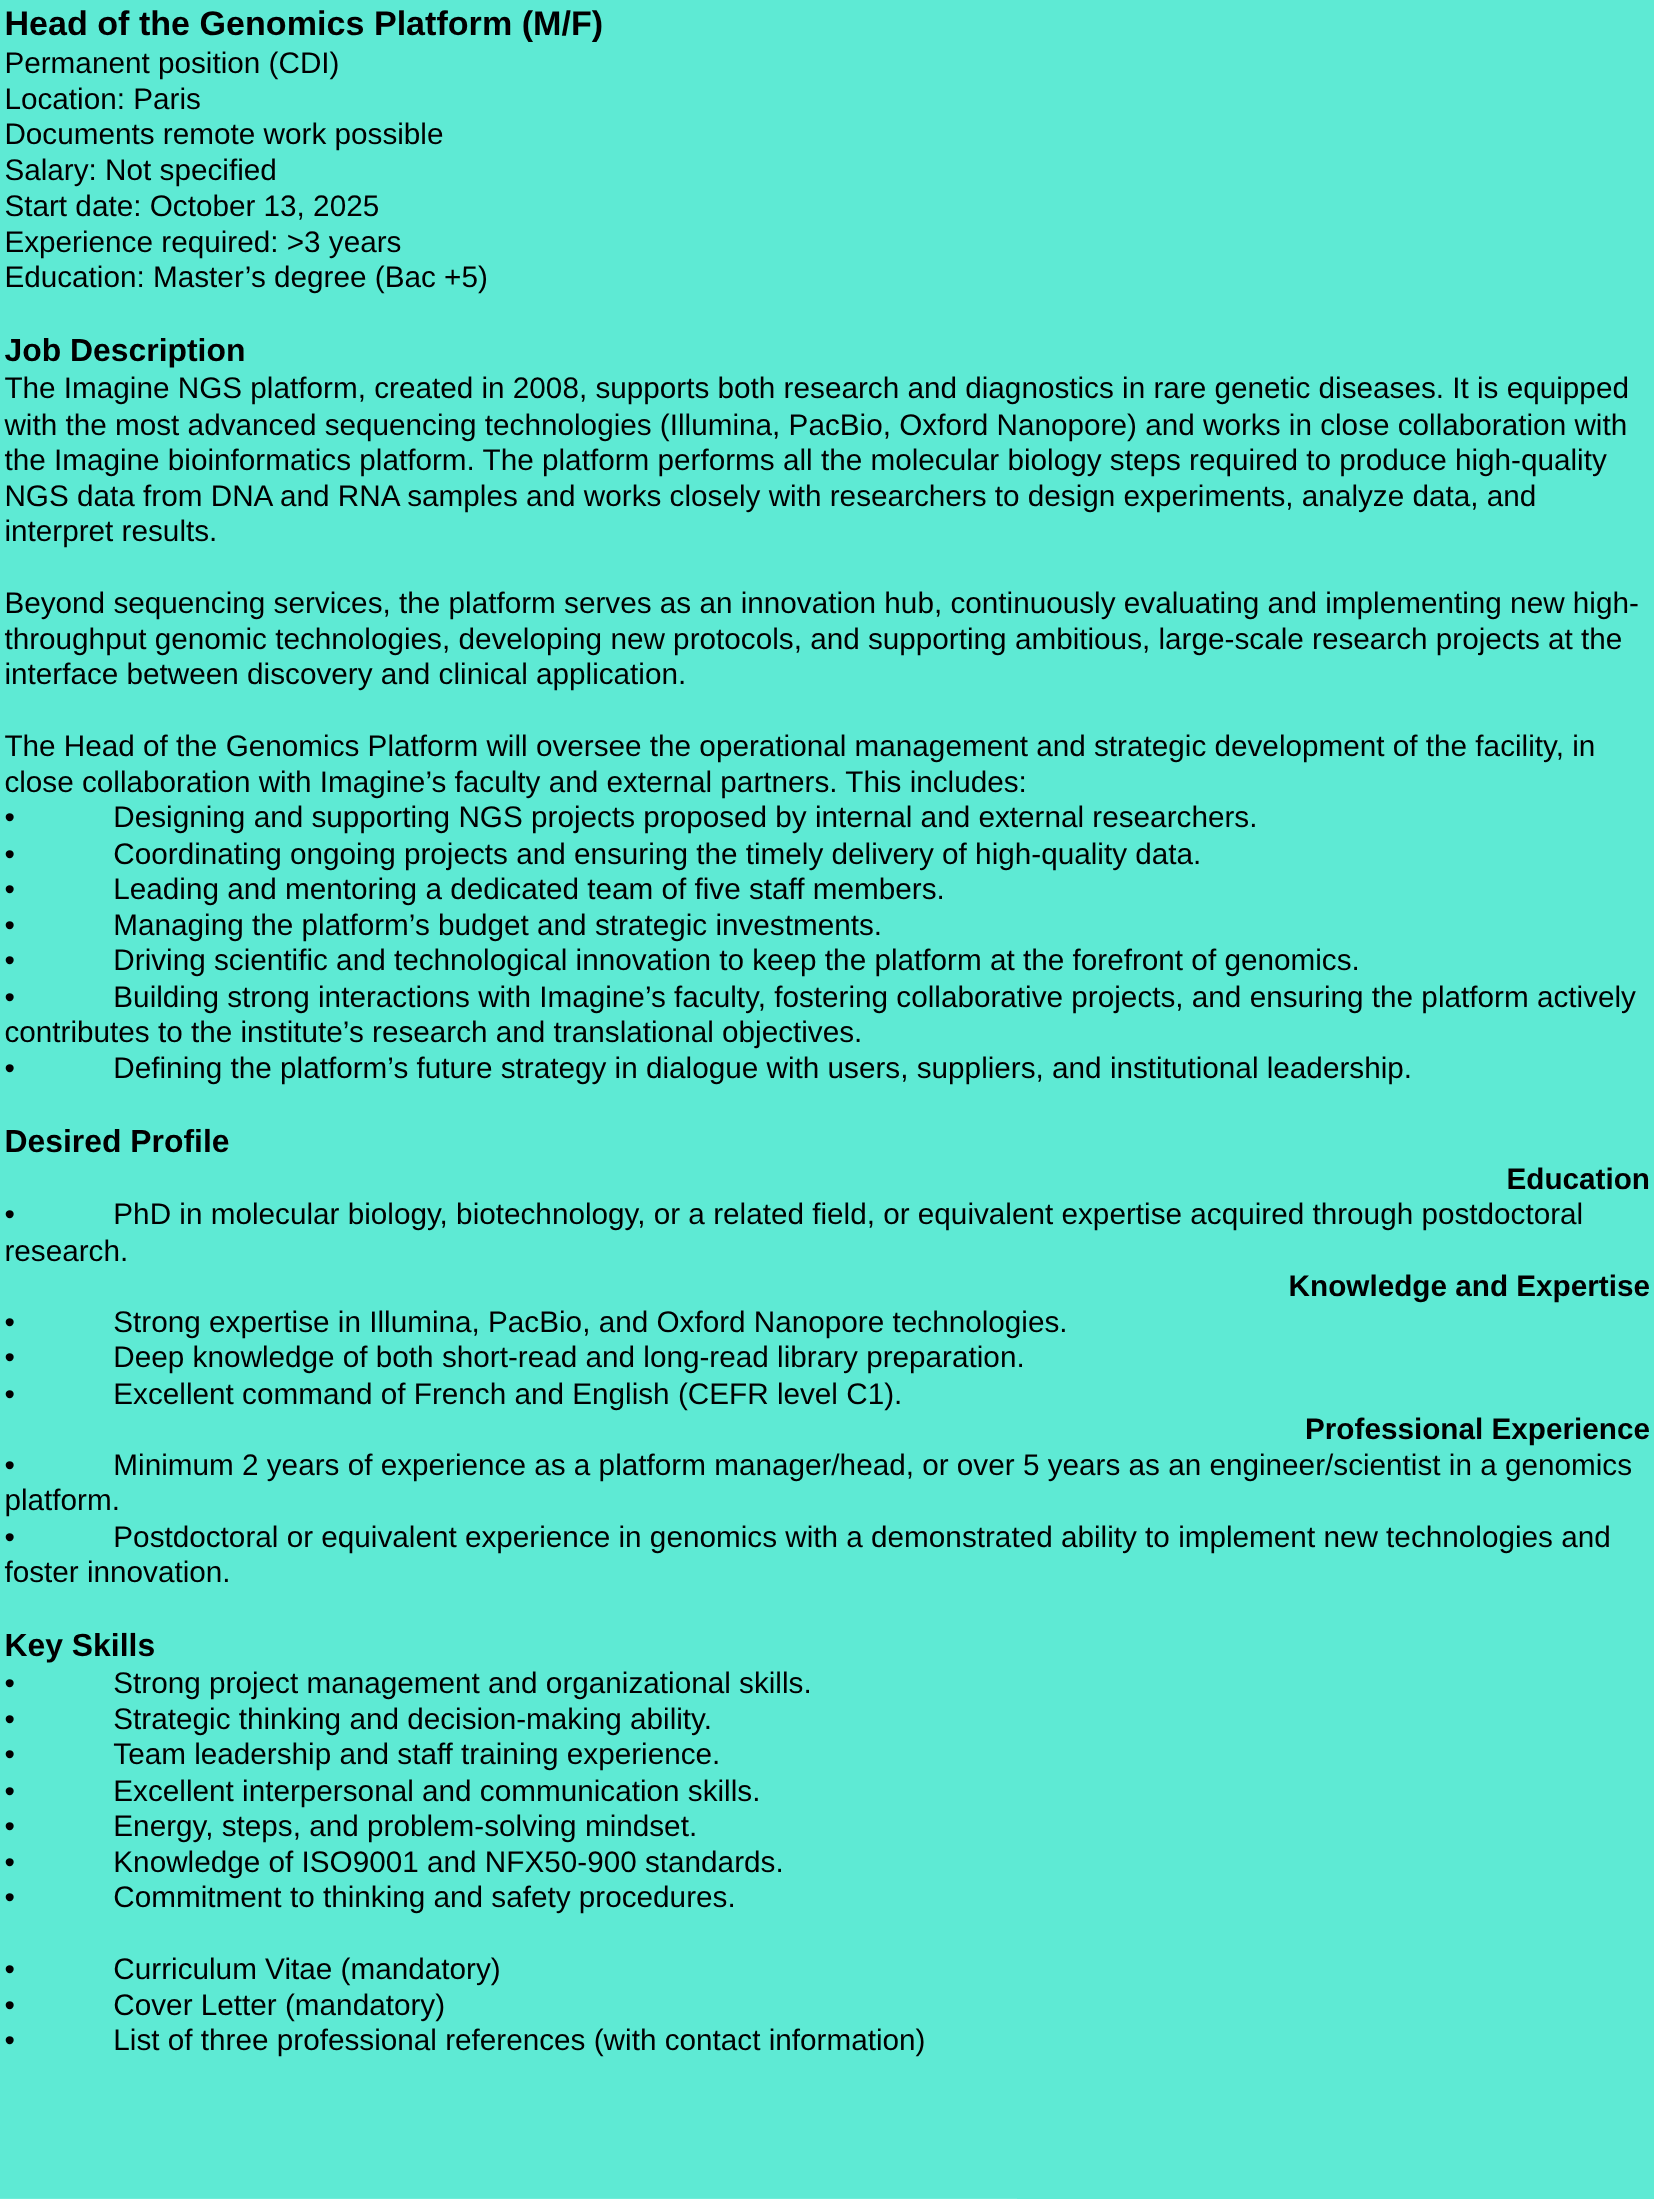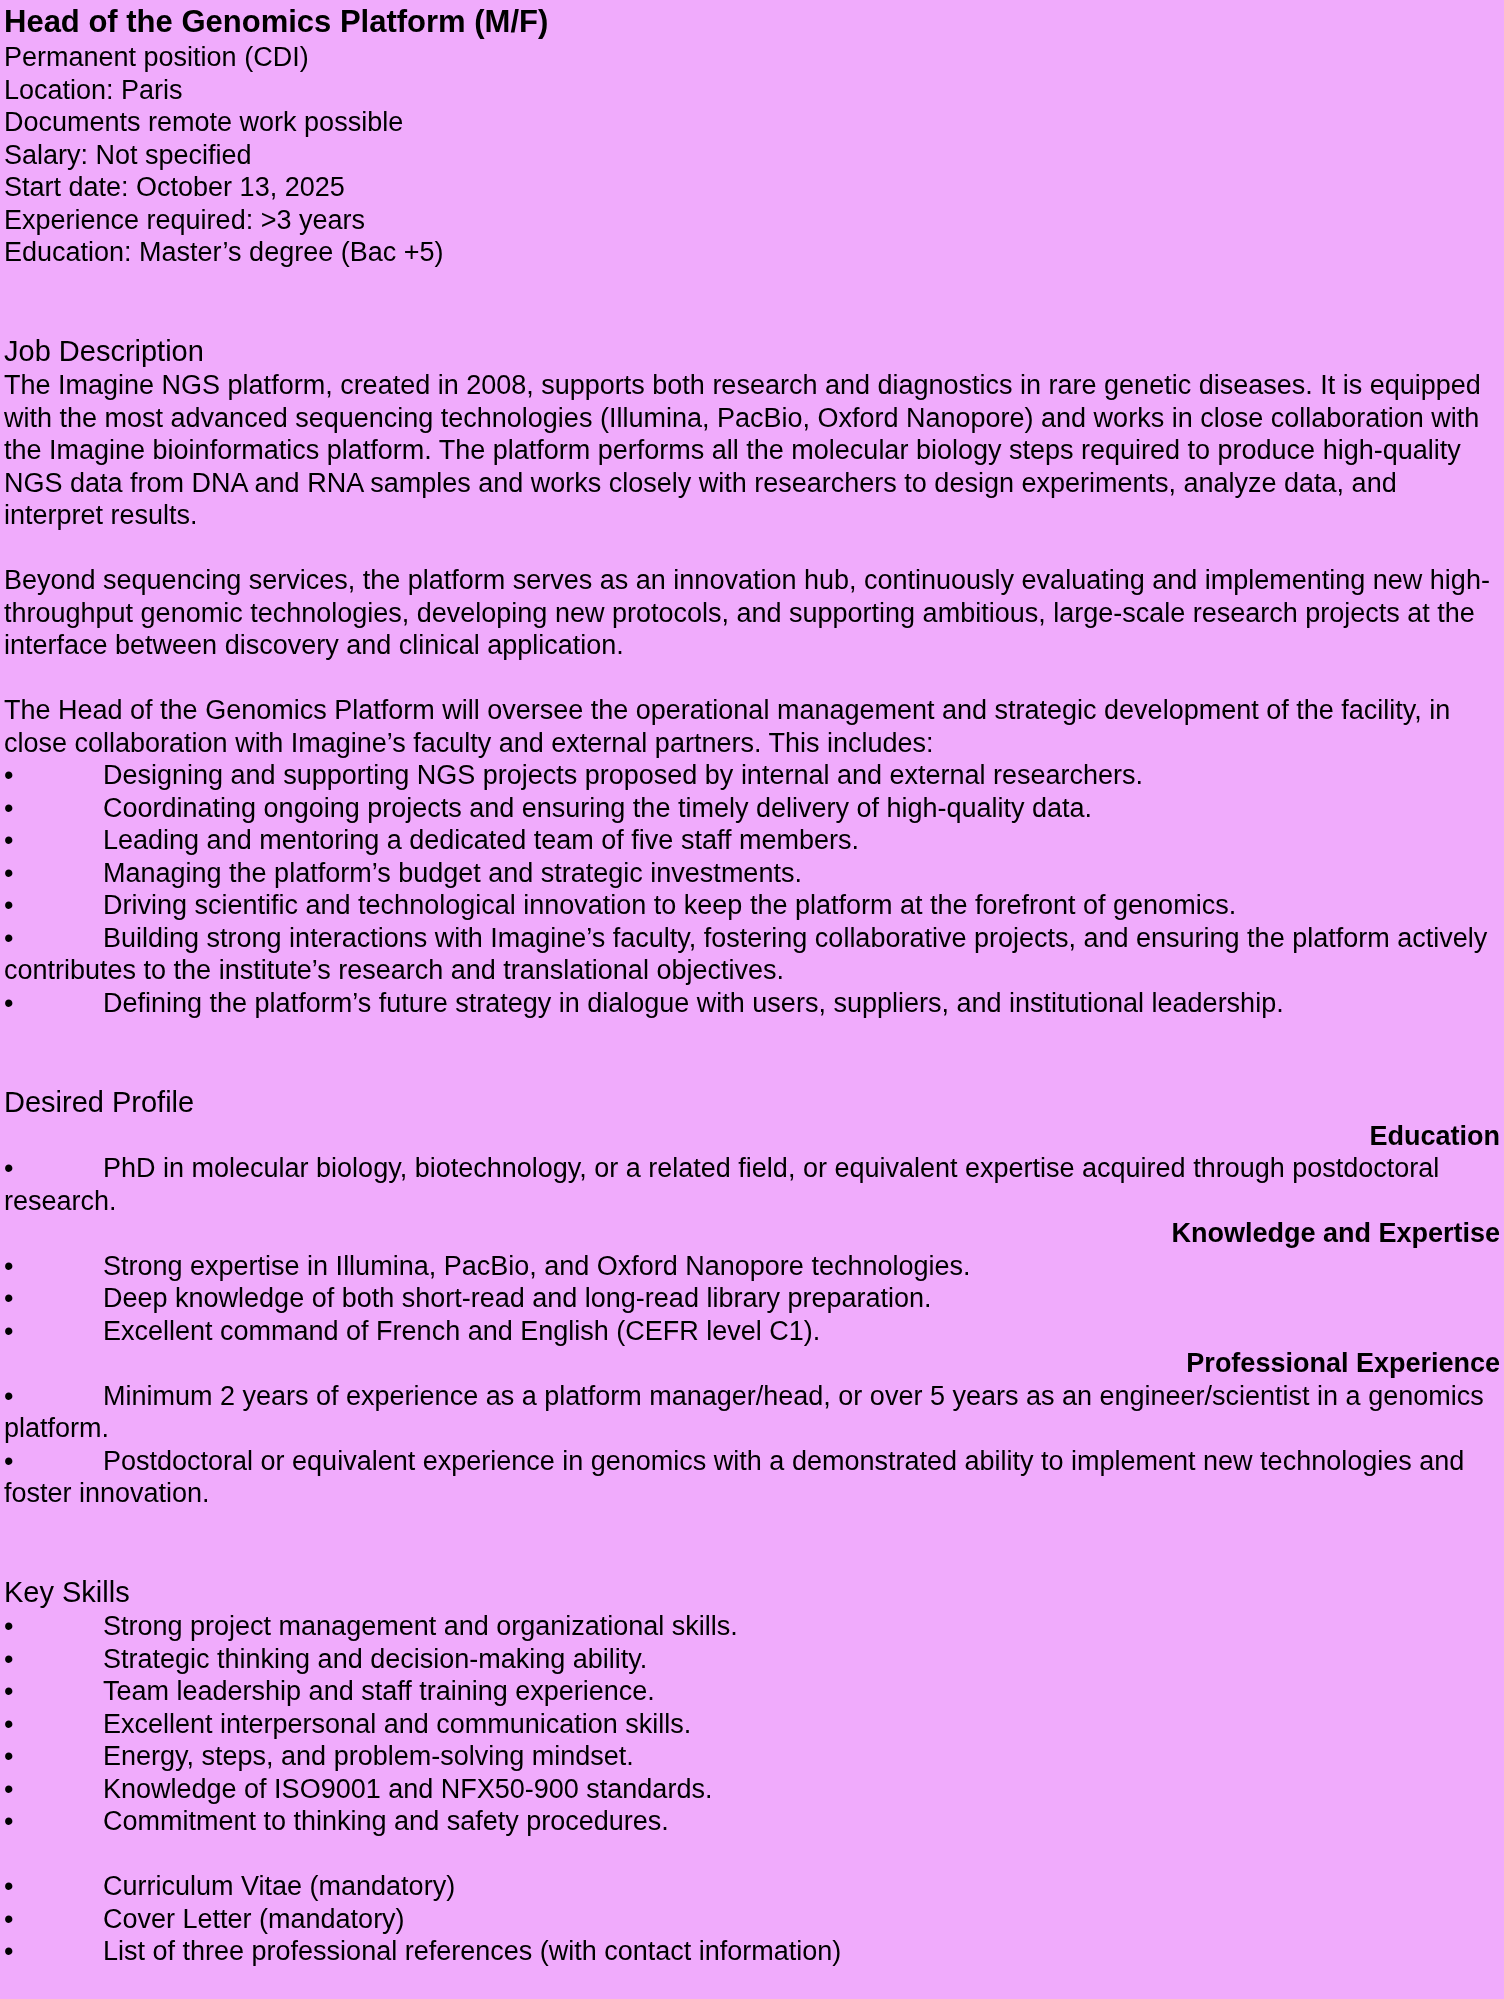--- a/index.html
+++ b/index.html
@@ -1,37 +1,36 @@
 <!DOCTYPE html>
 <html><head>
 <meta charset="utf-8">
 <style>
   * { margin: 0; padding: 0; box-sizing: border-box; }
   html, body { background: #ffffff; }
   .page {
     width: 1504px;
     min-height: 1999px;
-    background: #f0abfc;
+    background: #5eead4;
     color: #000000;
     font-family: "Liberation Sans", "DejaVu Sans", sans-serif;
     font-size: 27px;
     line-height: 32.5px;
     padding: 3px 4px 0 4px;
     overflow: hidden;
   }
   .doc-title {
     font-size: 31px;
     font-weight: bold;
     line-height: 38px;
   }
   .section-heading {
     font-size: 29px;
-    font-weight: normal;
+    font-weight: bold;
     line-height: 36px;
-    margin-top: 32px;
   }
   .subsection-heading {
     font-size: 27px;
     font-weight: bold;
     line-height: 32.5px;
     text-align: right;
   }
   .line, .para { line-height: 32.5px; }
   .blank { height: 32.5px; }
   .bullet-item { line-height: 32.5px; }

